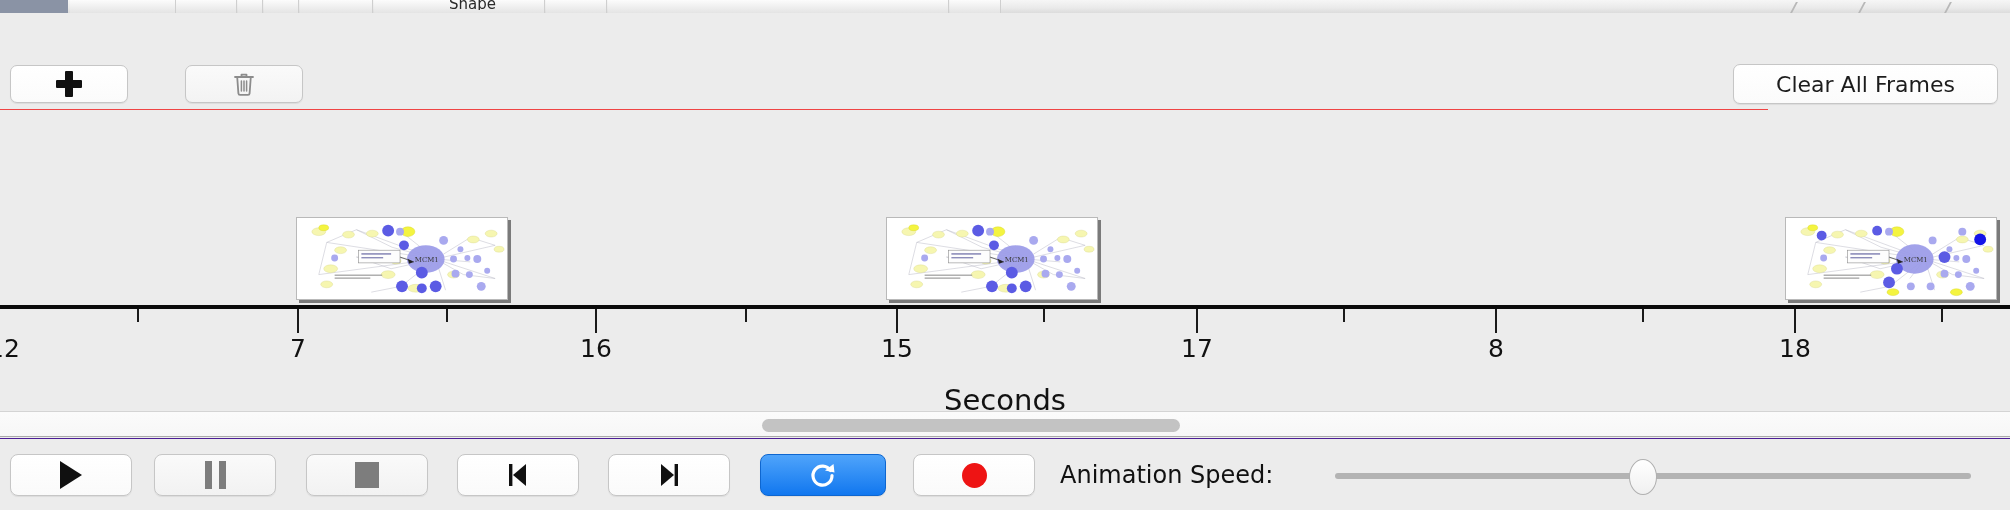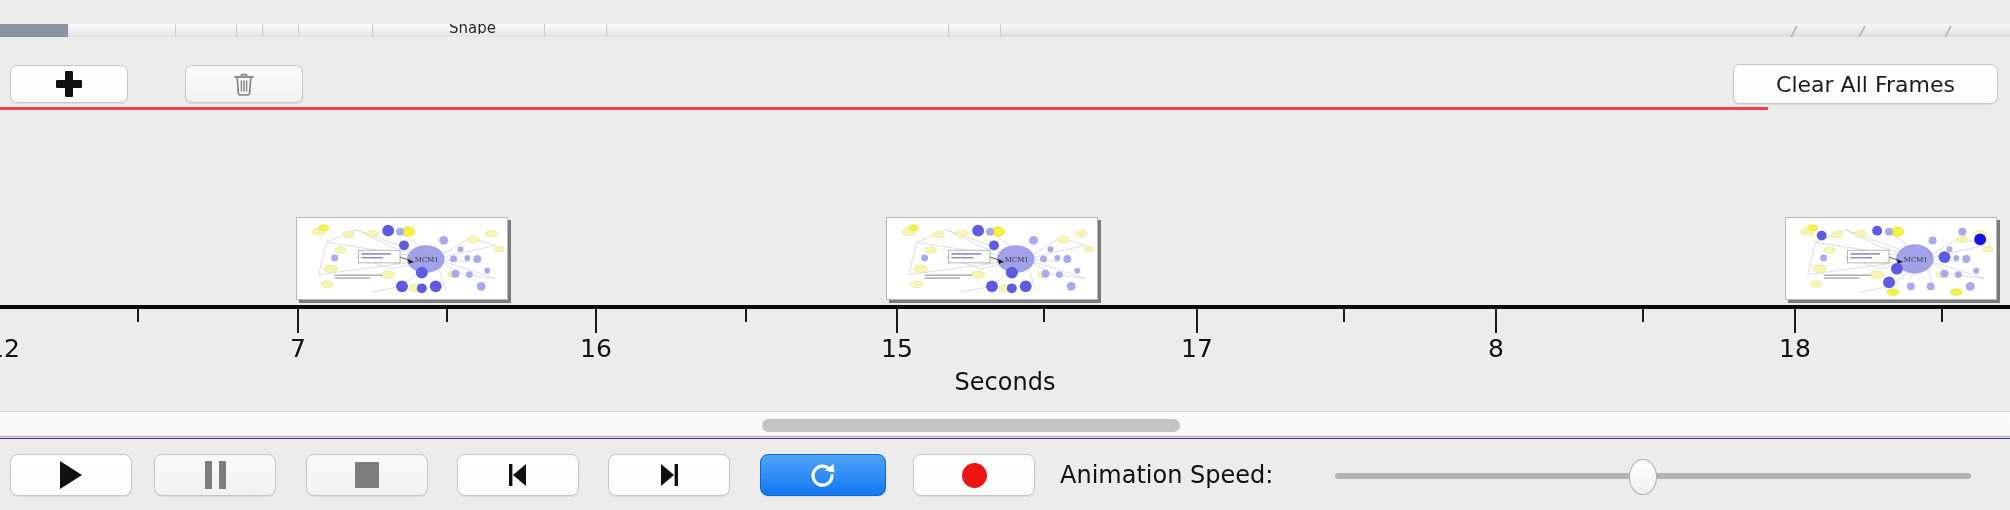--- a/index.html
+++ b/index.html
@@ -22,21 +22,20 @@
     background: #ececec;
   }
 
   
   .bg-strip {
     position: absolute;
     left: 0; top: 0;
     width: 2010px; height: 13px;
     background: linear-gradient(to bottom, #f6f6f6 0%, #eaeaea 60%, #dcdcdc 100%);
     overflow: hidden;
-    margin-top: 24px;
   }
   .bg-strip .chunk {
     position: absolute;
     top: 0;
     height: 13px;
     background: linear-gradient(to bottom, #fcfcfc, #e4e4e4);
     border-right: 1px solid #cfcfcf;
   }
   .bg-strip .darkchunk {
     position: absolute;
@@ -96,21 +95,21 @@
     font-size: 22px;
     color: #4a4a4a;
   }
 
   
   .toolbar {
     position: absolute;
     left: 0; top: 57px;
     width: 1768px; height: 53px;
     background: #ececec;
-    border-bottom: 3px solid #ef4444;
+    border-bottom: 1px solid #ef4444;
     box-sizing: border-box;
   }
   .tbtn {
     position: absolute;
     box-sizing: border-box;
     border-radius: 7px;
     border: 1px solid #c6c6c6;
     display: flex;
     align-items: center;
     justify-content: center;
@@ -165,24 +164,24 @@
   .tick-label {
     position: absolute;
     top: 224px;
     font-size: 25px;
     color: #111;
     transform: translateX(-50%);
     white-space: nowrap;
   }
   .axis-title {
     position: absolute;
-    top: 258px;
+    top: 273px;
     width: 2010px;
     text-align: center;
-    font-size: 24px;
+    font-size: 29px;
     color: #111;
   }
 
   
   .frame-thumb {
     position: absolute;
     box-sizing: border-box;
     background: #ffffff;
     border: 1px solid #b9b9b9;
     box-shadow: 3px 3px 0 rgba(90,90,90,0.78);

